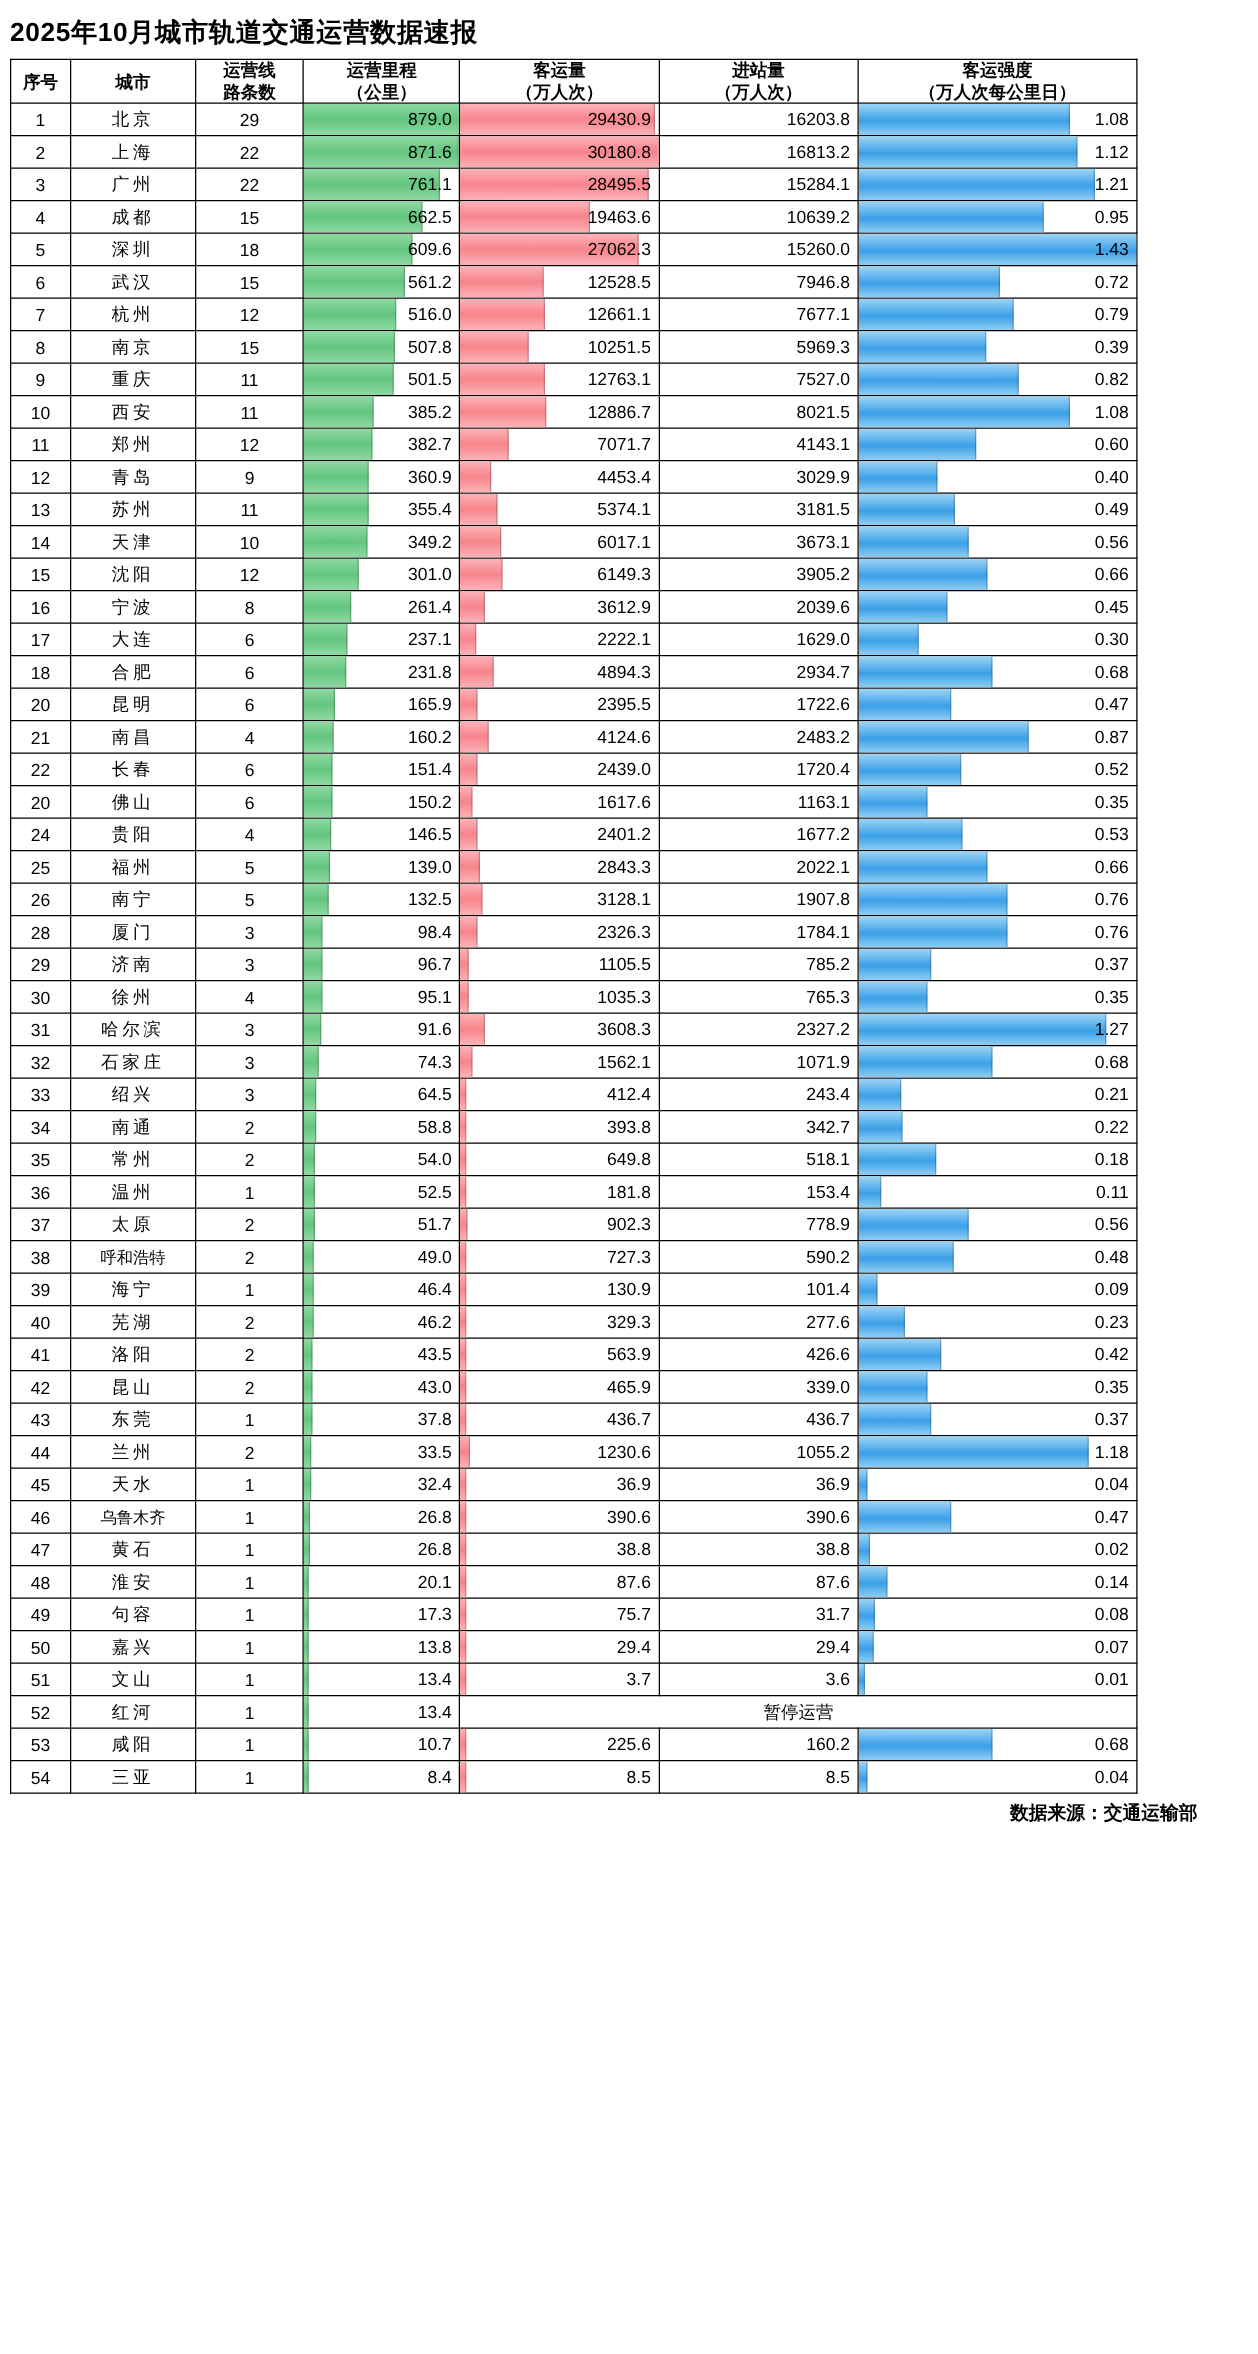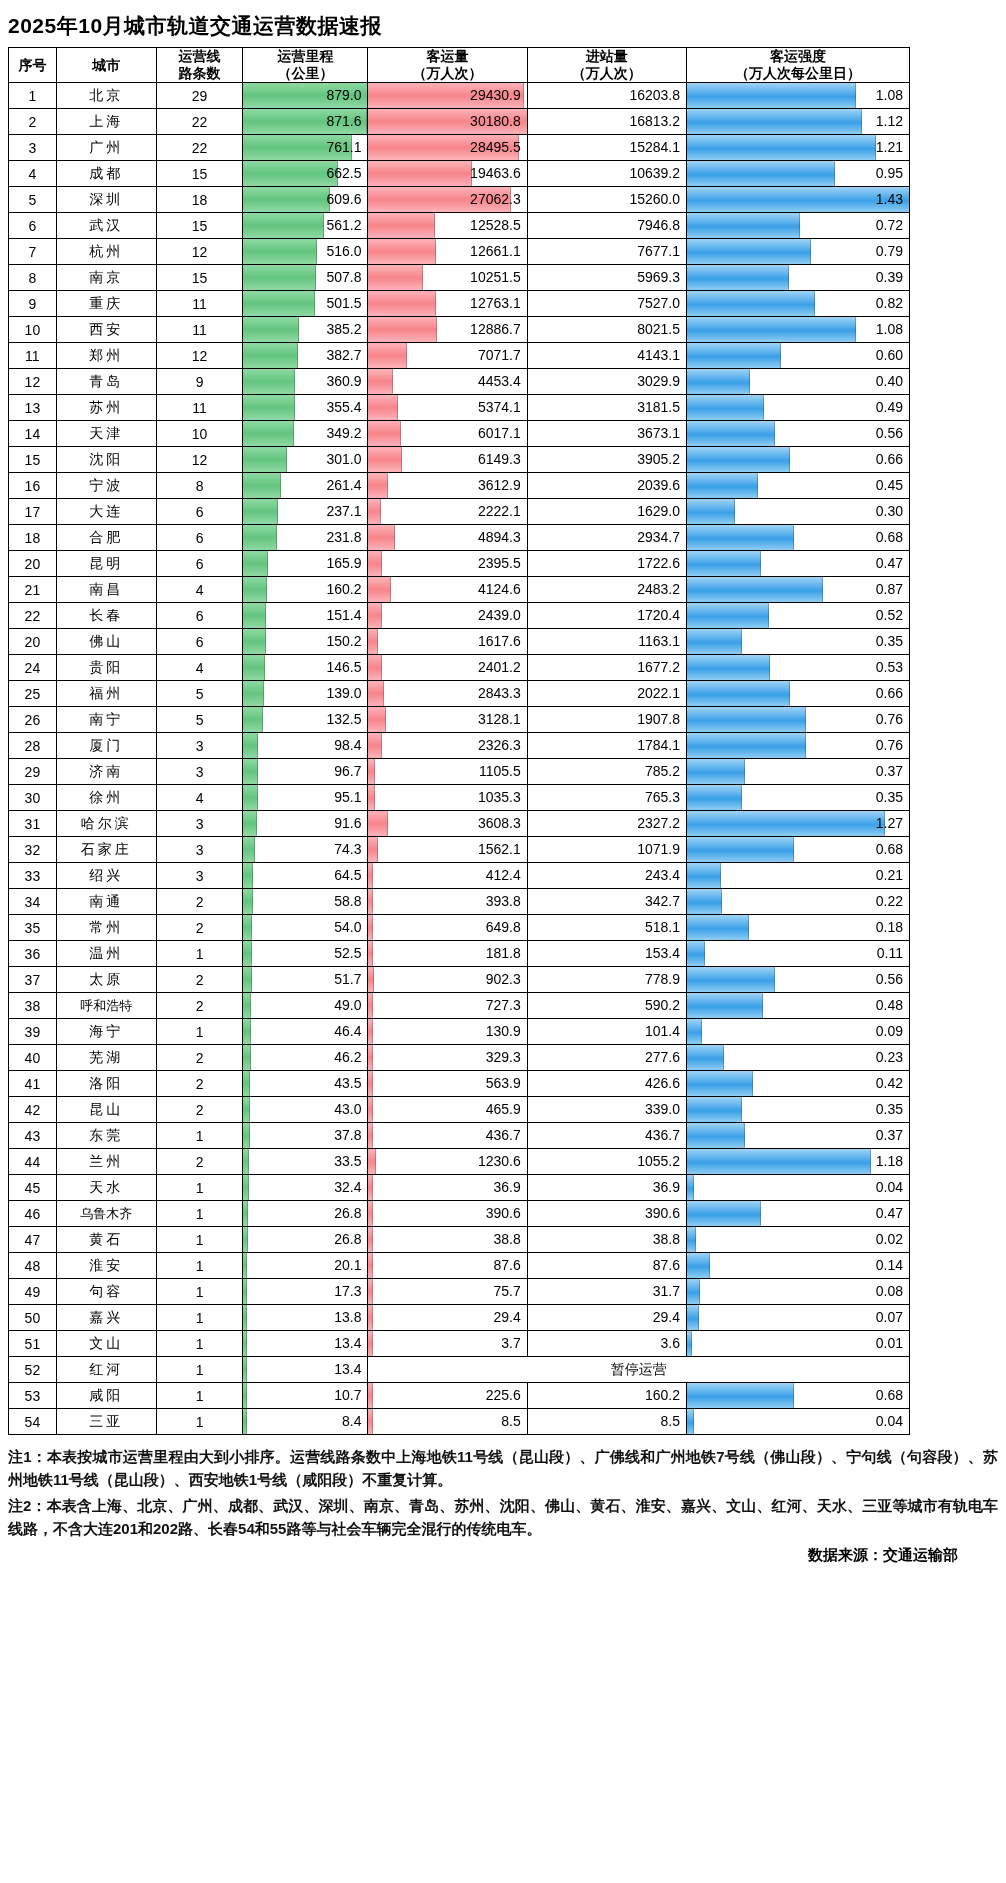--- a/index.html
+++ b/index.html
@@ -1164,18 +1164,14 @@
             <span class="barlabel">8.5</span>
           </td>
           <td class="barcell">
             <div class="bar blue" style="width: 2.7972%;"></div>
             <span class="intlabel">0.04</span>
           </td>
         </tr>
       </tbody>
   </table>
 
-  <div class="notes">
-    <p>注1：本表按城市运营里程由大到小排序。运营线路条数中上海地铁11号线（昆山段）、广佛线和广州地铁7号线（佛山段）、宁句线（句容段）、苏州地铁11号线（昆山段）、西安地铁1号线（咸阳段）不重复计算。</p>
-    <p>注2：本表含上海、北京、广州、成都、武汉、深圳、南京、青岛、苏州、沈阳、佛山、黄石、淮安、嘉兴、文山、红河、天水、三亚等城市有轨电车线路，不含大连201和202路、长春54和55路等与社会车辆完全混行的传统电车。</p>
-  </div>
   <div class="src">数据来源：交通运输部</div>
 </div>
 
 </body></html>

